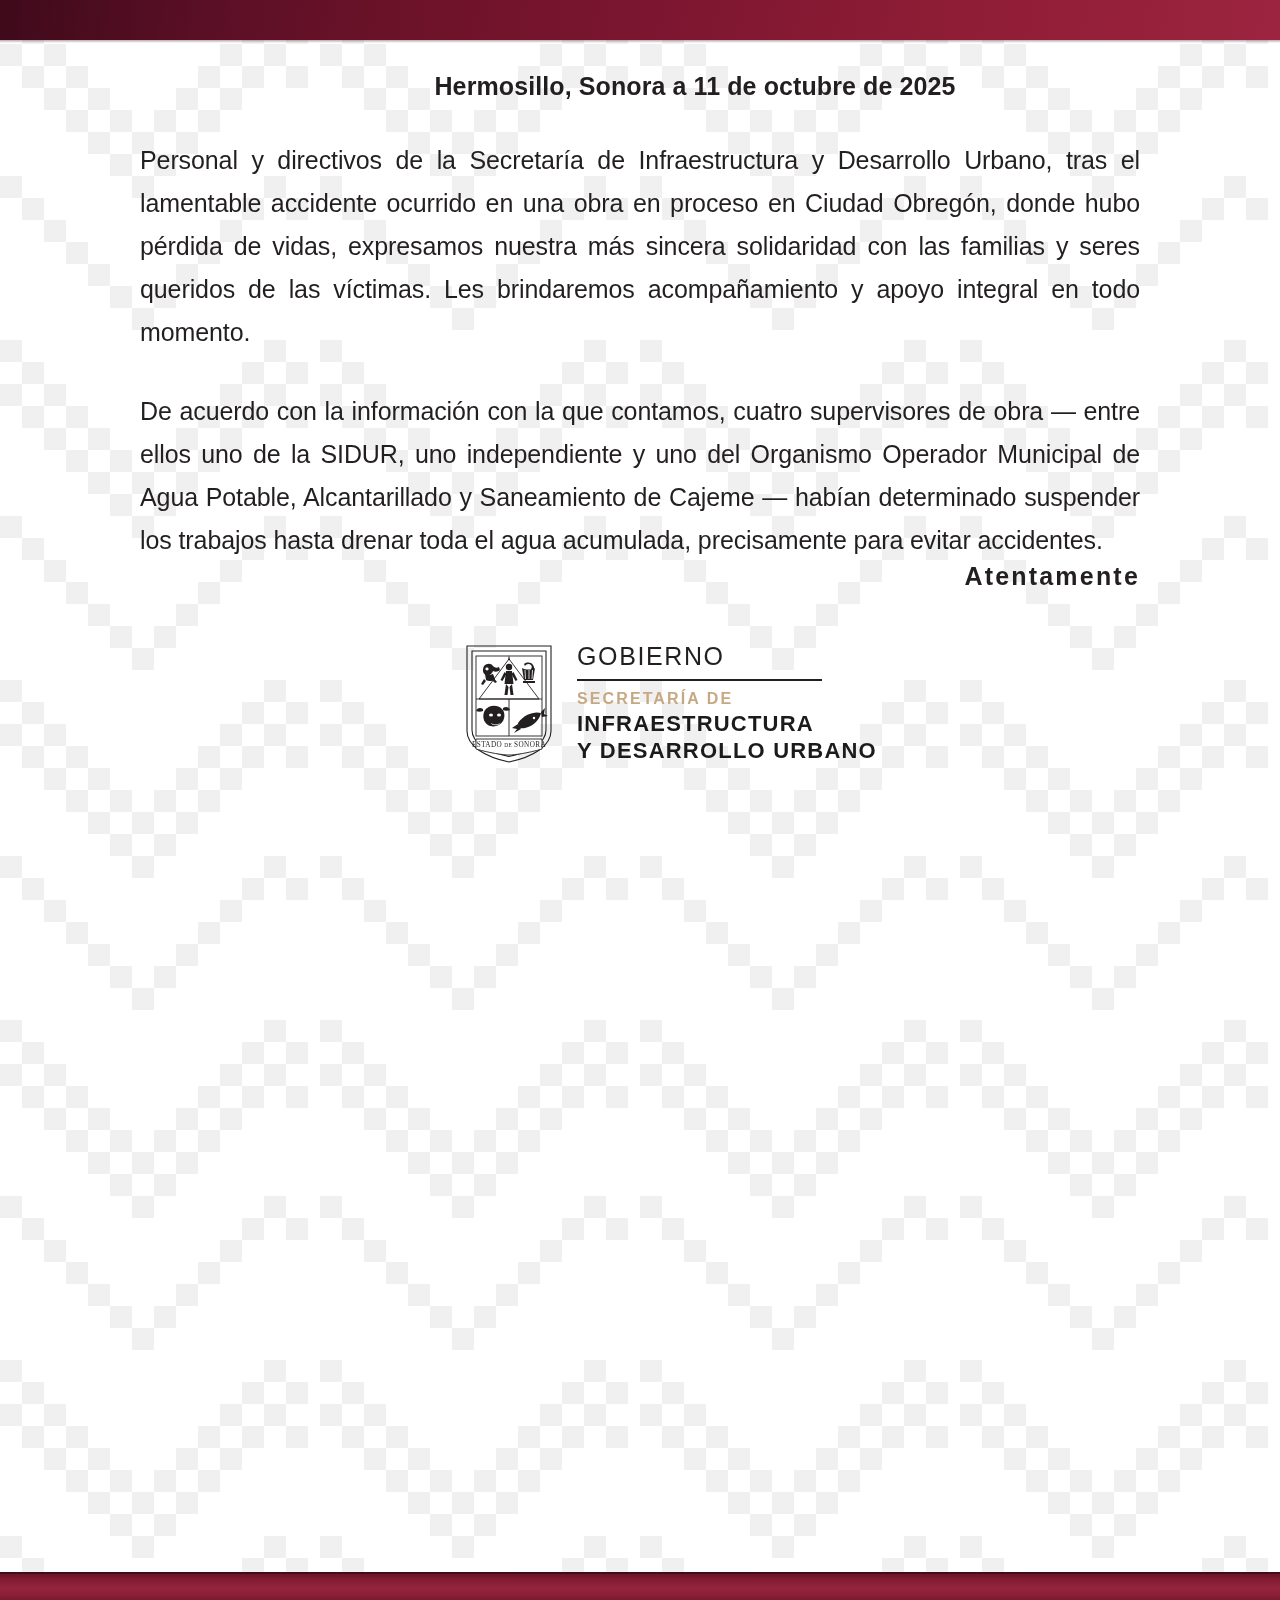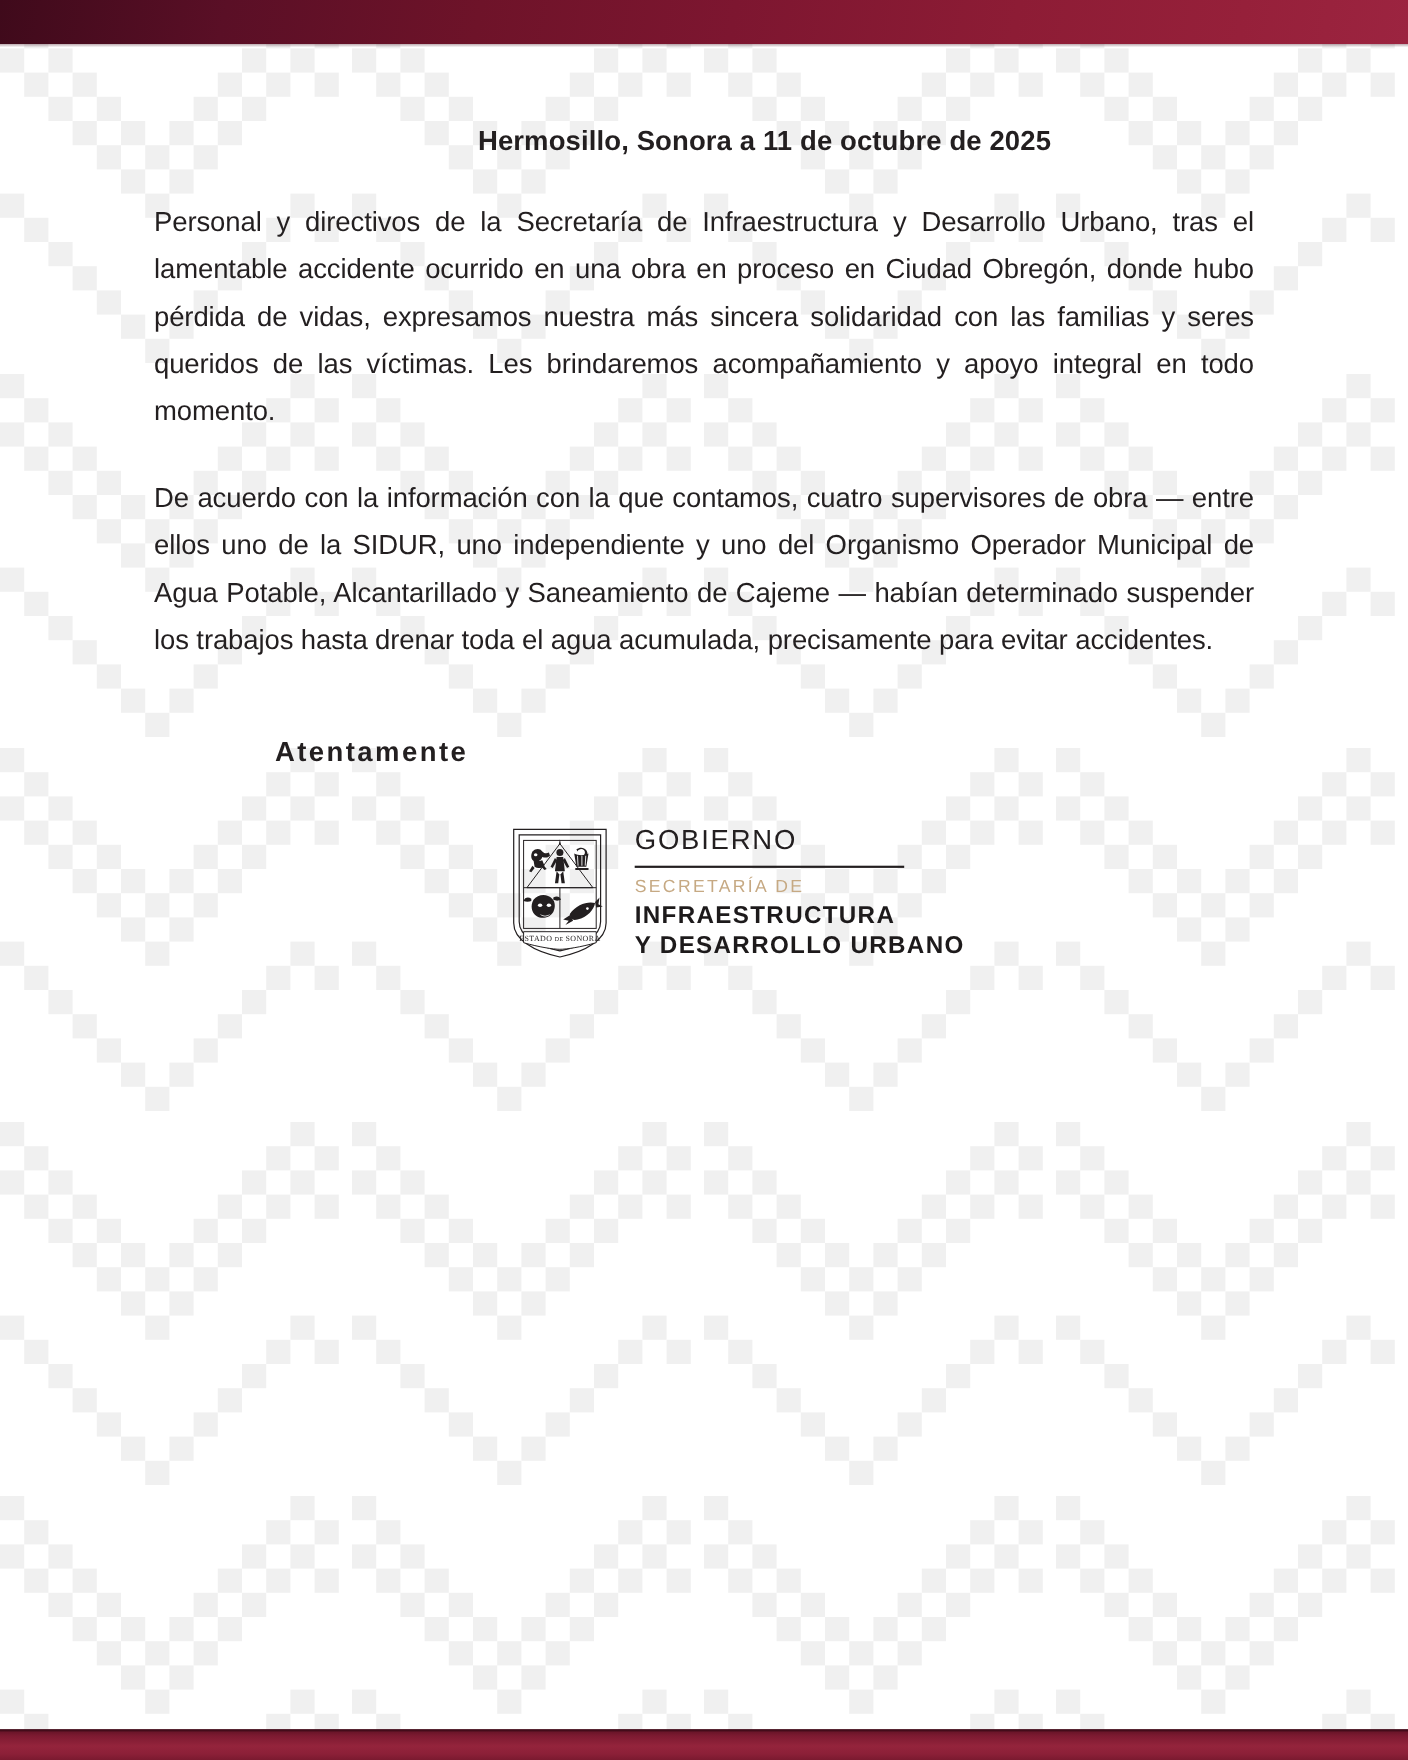--- a/index.html
+++ b/index.html
@@ -83,21 +83,21 @@
   .content {
     position: absolute;
     left: 0;
     top: 0;
     width: 1280px;
     z-index: 2;
   }
   .sheet {
     margin: 0 auto;
     width: 1000px;
-    padding-top: 114px;
+    padding-top: 72px;
   }
   .date-line {
     text-align: center;
     font-size: 25px;
     font-weight: bold;
     color: #231f20;
     letter-spacing: 0.1px;
     margin: 0 0 38px 0;
     padding-left: 110px;
   }
@@ -107,22 +107,21 @@
     line-height: 1.72;
     color: #231f20;
     text-align: justify;
     text-justify: inter-word;
     letter-spacing: -0.1px;
   }
   .body-text p:last-child {
     margin-bottom: 0;
   }
   .signoff {
-    margin-top: 66px;
-    text-align: left;
+    text-align: right;
     font-size: 25px;
     font-weight: bold;
     letter-spacing: 2.2px;
     color: #231f20;
     padding-left: 110px;
   }
 
   
   .logo-block {
     margin-top: 52px;
@@ -168,21 +167,21 @@
   .rule {
     height: 2.5px;
     background: #231f20;
     width: 245px;
     margin: 9px 0 8px 0;
   }
   .sec-line {
     font-size: 16px;
     letter-spacing: 2.1px;
     color: #c6a983;
-    font-weight: 400;
+    font-weight: 700;
     line-height: 1.2;
     margin-bottom: 3px;
   }
   .dept-line {
     font-size: 22px;
     font-weight: bold;
     letter-spacing: 1.2px;
     color: #1d1a1b;
     line-height: 1.22;
   }

